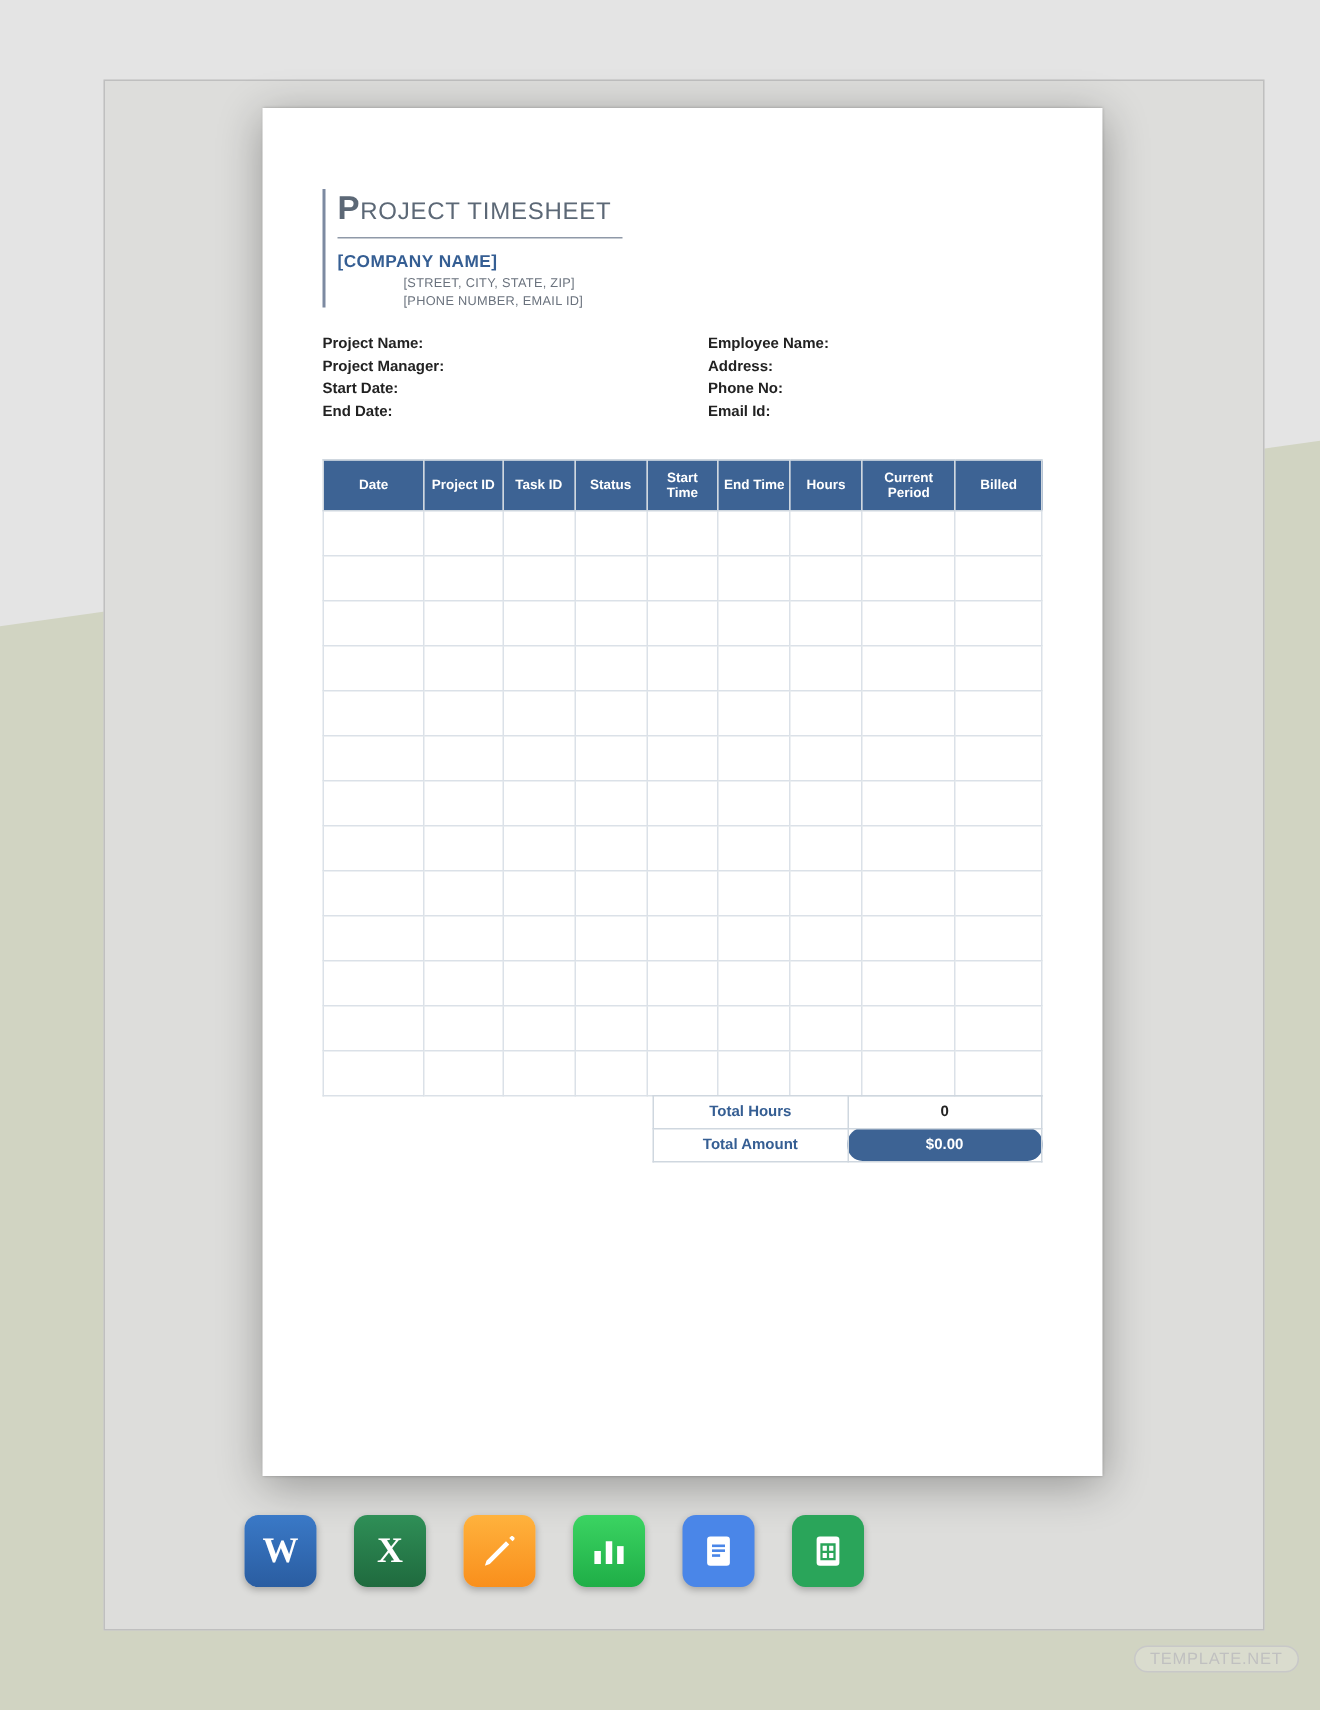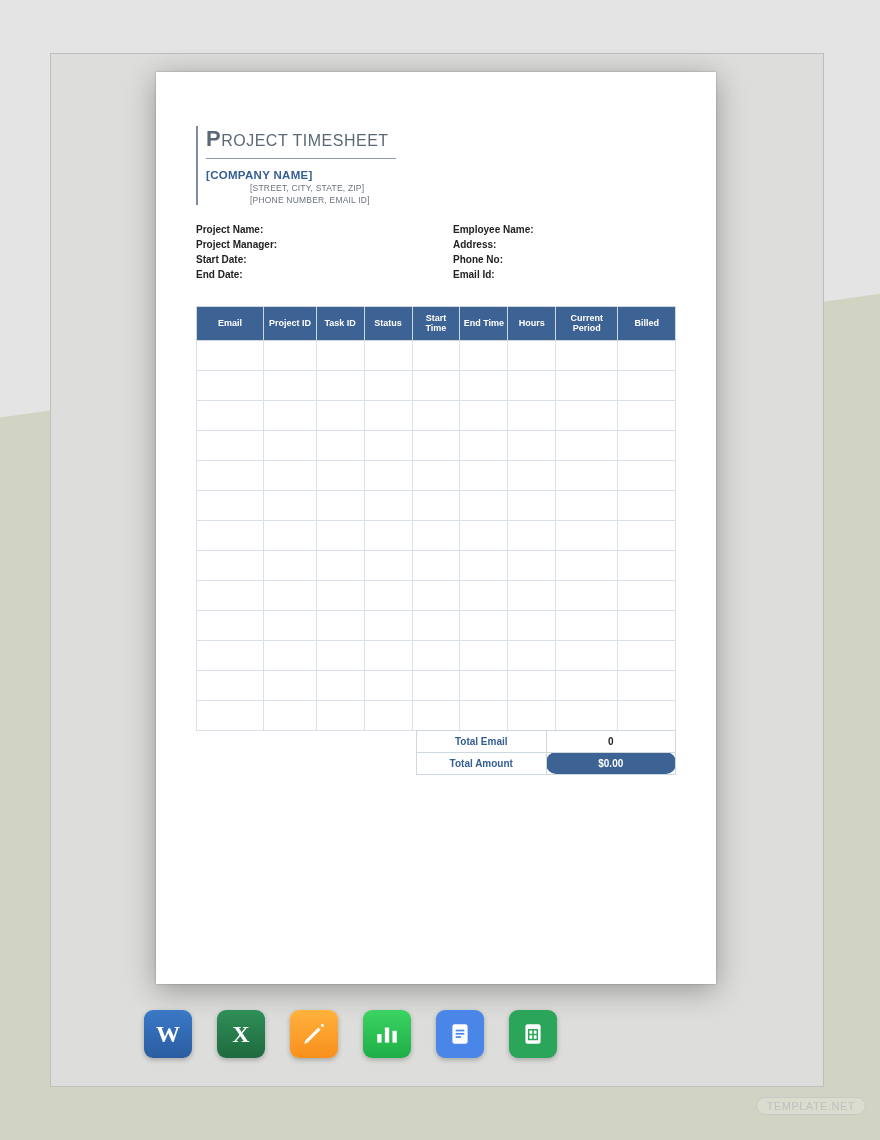--- a/index.html
+++ b/index.html
@@ -15,21 +15,21 @@
     position:absolute;
     left:-160px; top:440px;
     width:1400px; height:1200px;
     background:#d1d4c2;
     transform:rotate(-8deg);
     transform-origin: top left;
   }
 
   .panel{
     position:absolute;
-    left:50px; top:53px;
+    left:69px; top:53px;
     width:774px; height:1034px;
     background:#dddddb;
     border:1px solid #bfbfbf;
   }
 
   .page{
     position:absolute;
     left:105px; top:18px;
     width:560px; height:912px;
     background:#ffffff;
@@ -162,21 +162,21 @@
             <col style="width:10%">
             <col style="width:10%">
           <col style="width:10%">
             <col style="width:10%">
             <col style="width:10%">
             <col style="width:13%">
             <col style="width:12%">
         </colgroup>
         <thead>
           <tr>
-            <th>Email</th>
+            <th>Date</th>
             <th>Project ID</th>
             <th>Task ID</th>
             <th>Status</th>
             <th>Start Time</th>
             <th>End Time</th>
             <th>Hours</th>
             <th>Current Period</th>
             <th>Billed</th>
           </tr>
         </thead>
@@ -323,21 +323,21 @@
               <td></td>
               <td></td>
               <td></td>
             </tr>
           </tbody>
       </table>
 
       <table class="totals">
         <tbody>
             <tr>
-          <td class="label" style="width:50%">Total Email</td>
+          <td class="label" style="width:50%">Total Hours</td>
           <td class="val-plain">0</td>
         </tr>
         <tr>
           <td class="label">Total Amount</td>
           <td class="val-strong">$0.00</td>
         </tr>
       </tbody>
         </table>
 
     </div>

